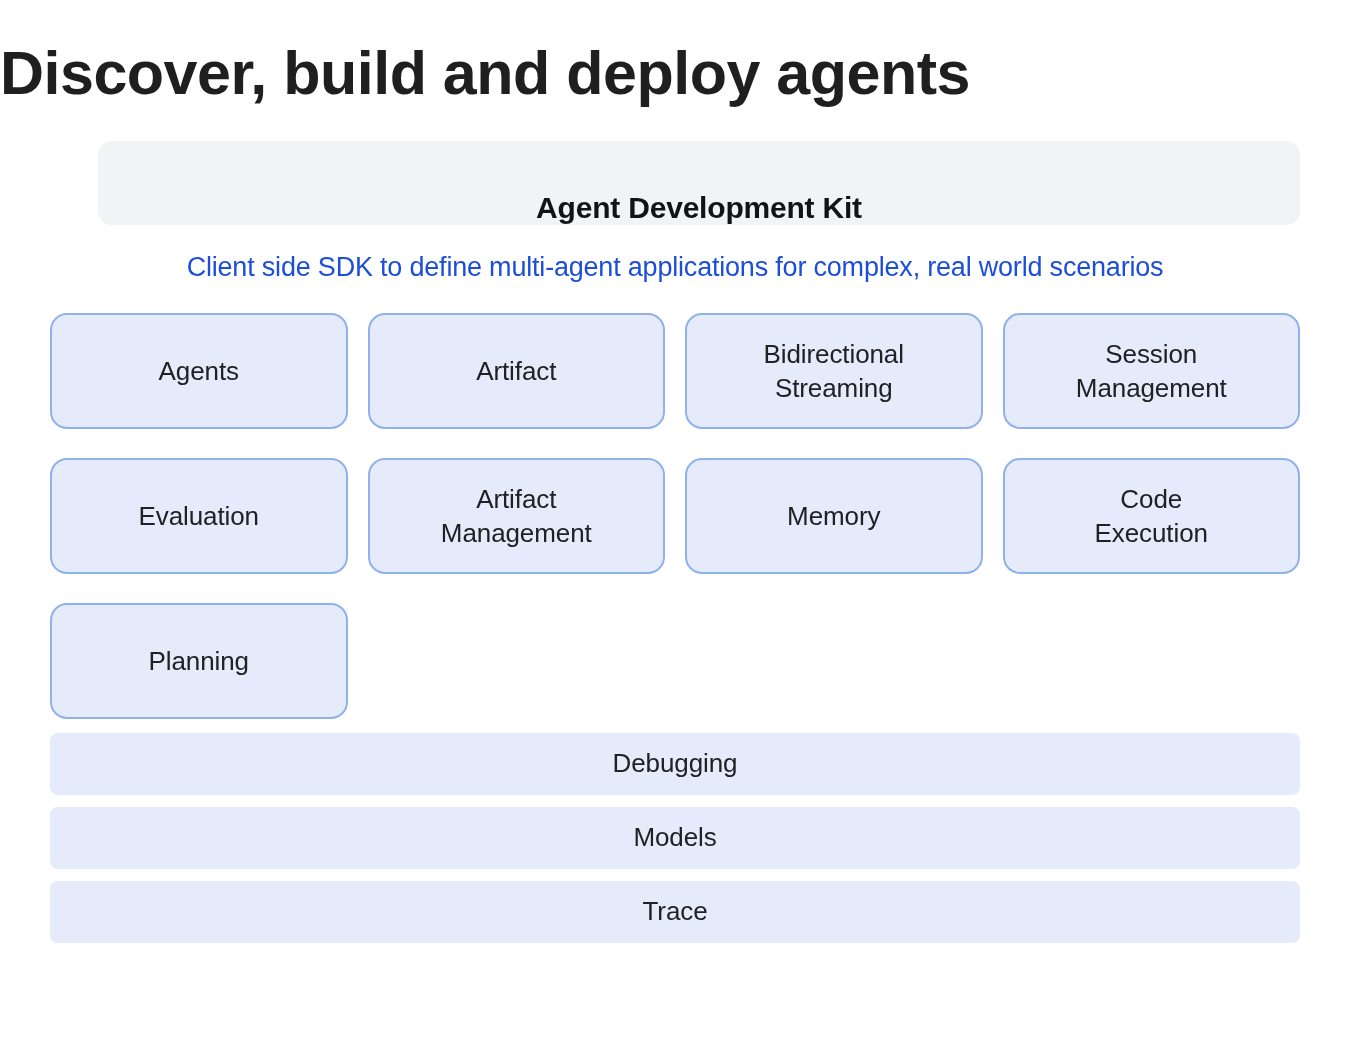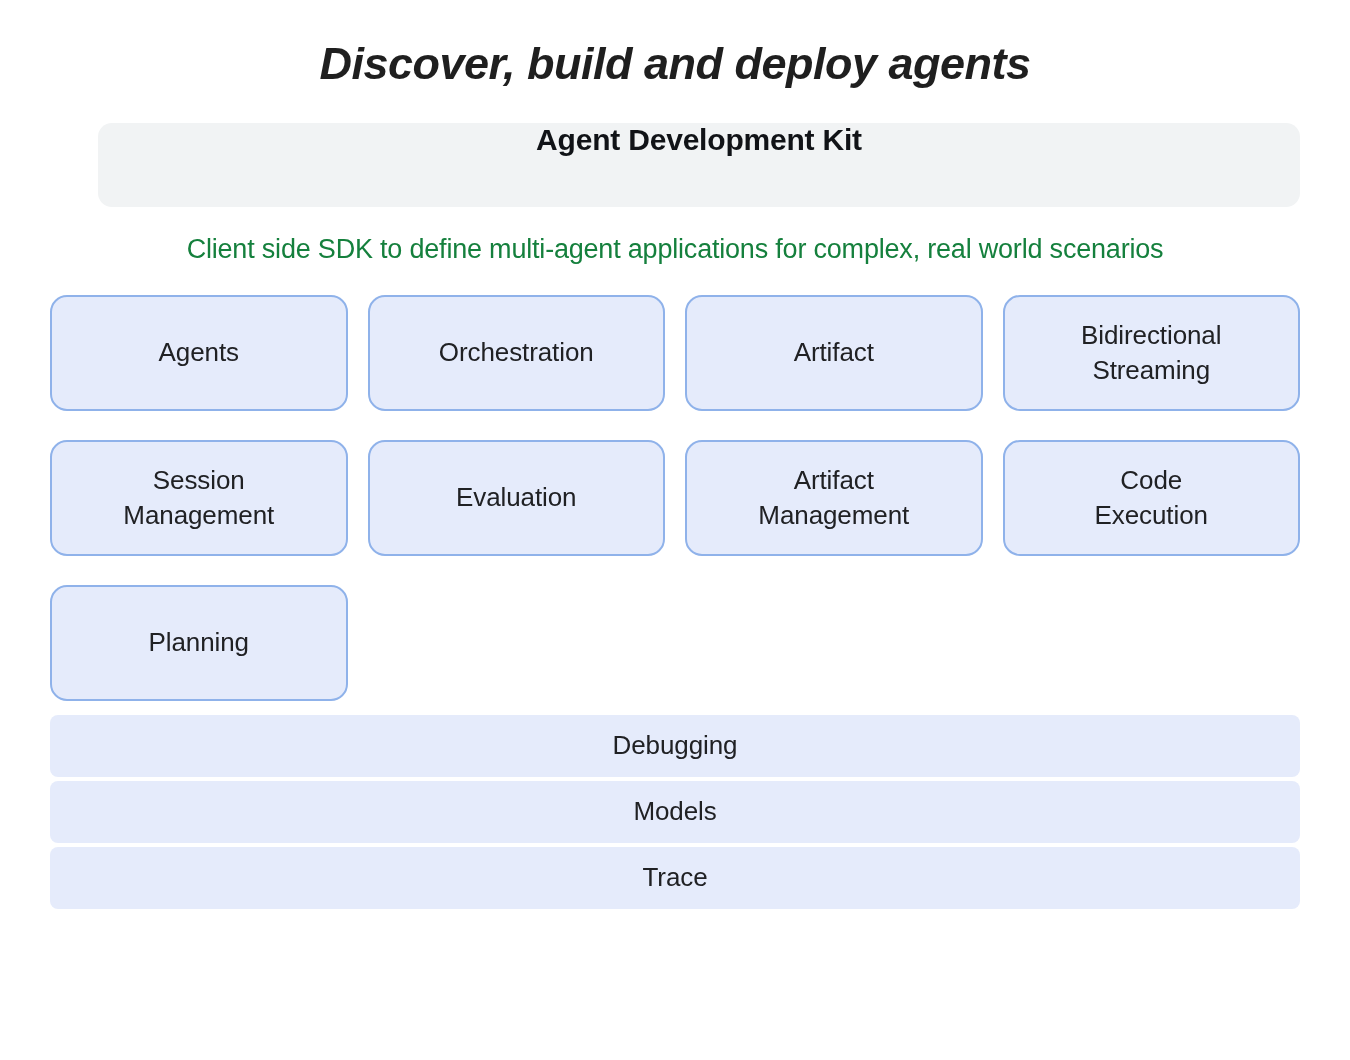--- a/index.html
+++ b/index.html
@@ -15,61 +15,60 @@
   .page {
     position: relative;
     width: 1350px;
     height: 1060px;
     background: #ffffff;
     overflow: hidden;
   }
 
   
   .page-title {
-    text-align: center;
-    font-size: 45px;
+    text-align: left;
+    font-size: 61px;
     font-weight: 700;
     color: #1f1f1f;
     letter-spacing: -0.5px;
     padding-top: 38px;
     line-height: 1.15;
-    font-style: italic;
   }
 
   
   .stack {
     width: 1250px;
     margin: 0 auto;
     padding-top: 33px;
   }
 
   
   .kit-header {
     height: 84px;
     background: #f1f3f4;
     border-radius: 14px;
     display: flex;
-    align-items: flex-start;
+    align-items: flex-end;
     justify-content: center;
     margin-left: 48px;
   }
   .kit-header-label {
     font-size: 30px;
     font-weight: 600;
     color: #111317;
     letter-spacing: -0.2px;
   }
 
   
   .subtitle {
     margin-top: 26px;
     margin-bottom: 0;
     font-size: 27px;
     font-weight: 400;
-    color: #15803d;
+    color: #1d4ed8;
     text-align: center;
     line-height: 1.25;
     letter-spacing: -0.2px;
   }
 
   
   .tile-grid {
     margin-top: 28px;
     display: grid;
     grid-template-columns: repeat(4, 1fr);
@@ -95,21 +94,21 @@
     line-height: 1.32;
     letter-spacing: -0.1px;
     white-space: pre-line;
   }
 
   
   .bars {
     margin-top: 14px;
     display: flex;
     flex-direction: column;
-    gap: 4px;
+    gap: 12px;
   }
   .bar {
     height: 62px;
     background: #e5ebfb;
     border-radius: 8px;
     display: flex;
     align-items: center;
     justify-content: center;
   }
   .bar-label {
@@ -133,41 +132,41 @@
     </div>
 
     <p class="subtitle">Client side SDK to define multi-agent applications for complex, real world scenarios</p>
 
     <div class="tile-grid">
 
       <div class="tile">
         <span class="tile-label">Agents</span>
       </div>
       <div class="tile">
-        <span class="tile-label">Orchestration</span>
-      </div>
-      <div class="tile">
         <span class="tile-label">Artifact</span>
       </div>
 
       <div class="tile">
         <span class="tile-label">Bidirectional
 Streaming</span>
       </div>
       <div class="tile">
         <span class="tile-label">Session
 Management</span>
       </div>
       <div class="tile">
         <span class="tile-label">Evaluation</span>
       </div>
 
       <div class="tile">
         <span class="tile-label">Artifact
 Management</span>
+      </div>
+      <div class="tile">
+        <span class="tile-label">Memory</span>
       </div>
       <div class="tile">
         <span class="tile-label">Code
 Execution</span>
       </div>
       <div class="tile">
         <span class="tile-label">Planning</span>
       </div>
 
     </div>

